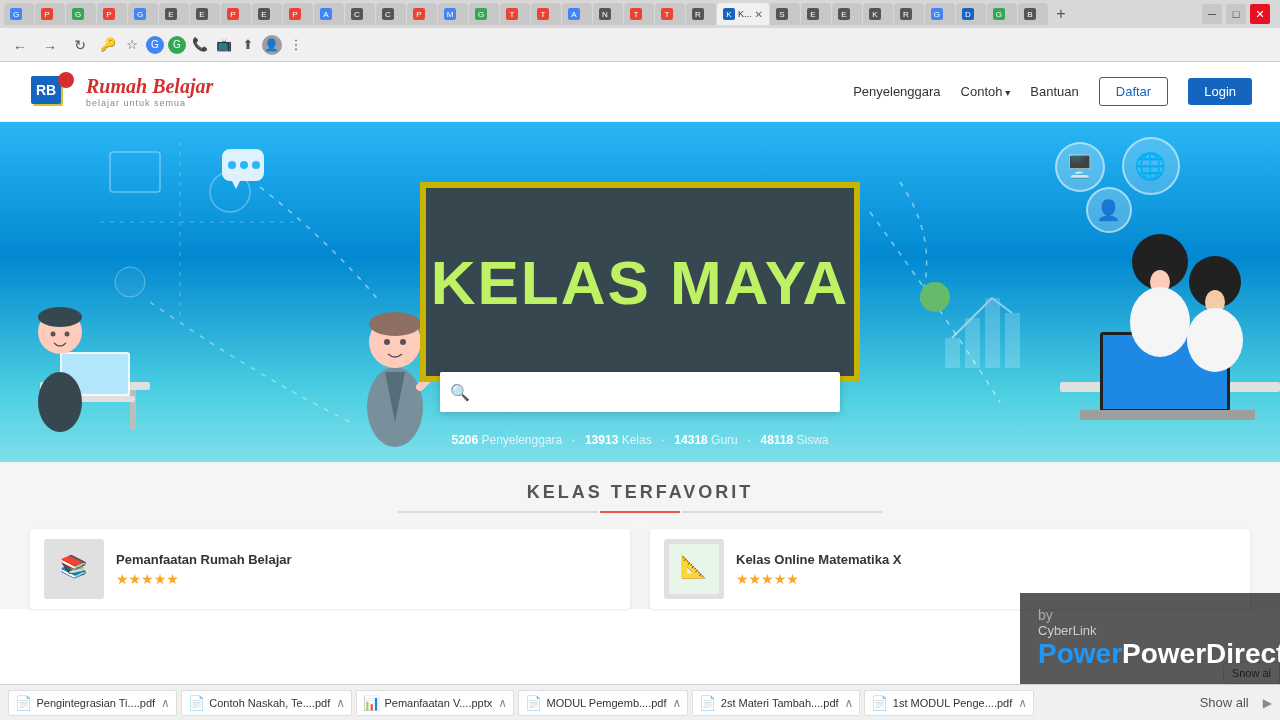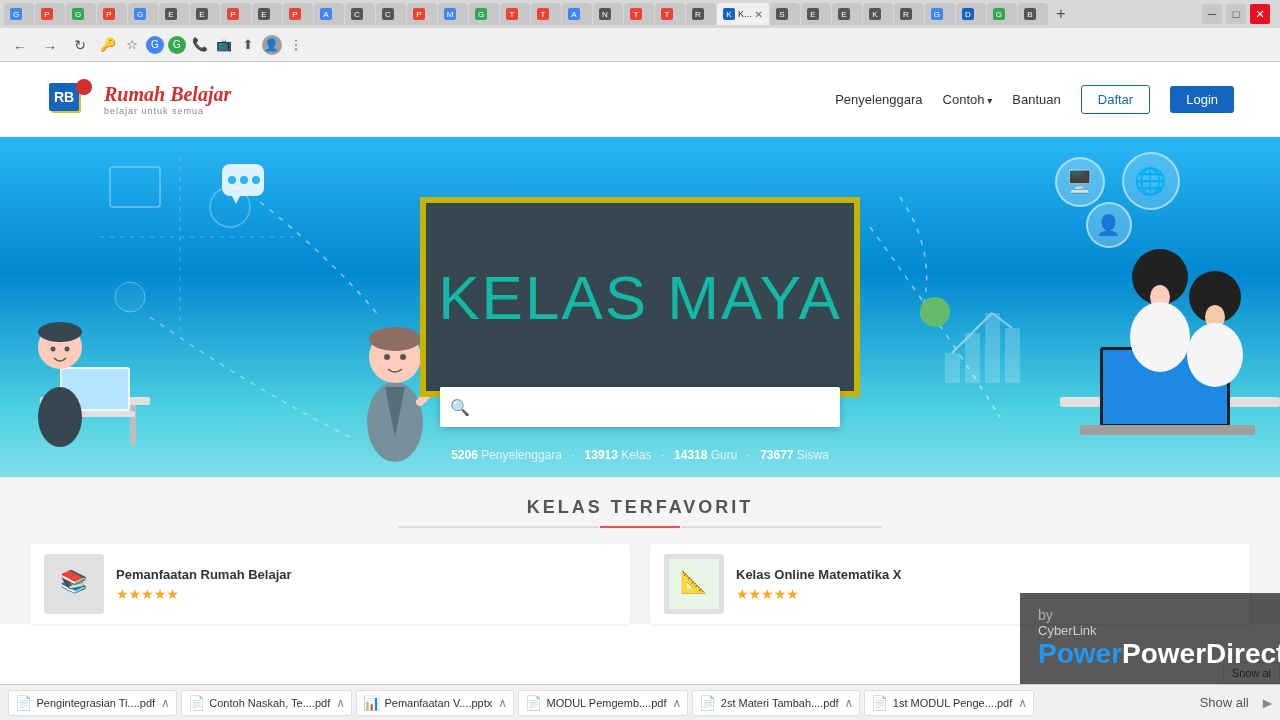--- a/index.html
+++ b/index.html
@@ -144,25 +144,25 @@
     
     .website {
       background: white;
       height: calc(720px - 62px);
       overflow: hidden;
     }
 
     
     .site-nav {
       background: white;
-      padding: 10px 46px;
+      padding: 10px 28px;
       display: flex;
       justify-content: space-between;
       border-bottom: 1px solid #eee;
-      height: 75px;
+      height: 60px;
     }
 
     .logo-area {
       display: flex;
       align-items: center;
       gap: 8px;
     }
 
     .logo-icon {
       width: 50px;
@@ -259,22 +259,22 @@
       border: 6px solid #c8b400;
       width: 440px;
       height: 200px;
       display: flex;
       align-items: center;
       justify-content: center;
     }
 
     .blackboard-text {
       font-size: 62px;
-      font-weight: 400;
-      color: #14b8a6;
+      font-weight: 700;
+      color: #bef264;
       text-align: right;
       font-family: 'Arial Black', sans-serif;
       letter-spacing: 2px;
     }
 
     
     .search-area {
       position: absolute;
       bottom: 50px;
       left: 50%;
@@ -823,21 +823,21 @@
       <div class="stats-bar">
         <span class="highlight">5206</span>
         <span> </span><span>Penyelenggara</span>
         <span class="dot">·</span>
         <span class="highlight">13913</span>
         <span> </span><span>Kelas</span>
         <span class="dot">·</span>
         <span class="highlight">14318</span>
         <span> </span><span>Guru</span>
         <span class="dot">·</span>
-        <span class="highlight">73677</span>
+        <span class="highlight">48118</span>
         <span> </span><span>Siswa</span>
       </div>
     </div>
 
     <div class="bottom-section">
       <div class="section-title">KELAS TERFAVORIT</div>
       <div class="section-divider">
         <div class="divider-line"></div>
         <div class="divider-accent"></div>
         <div class="divider-line"></div>

